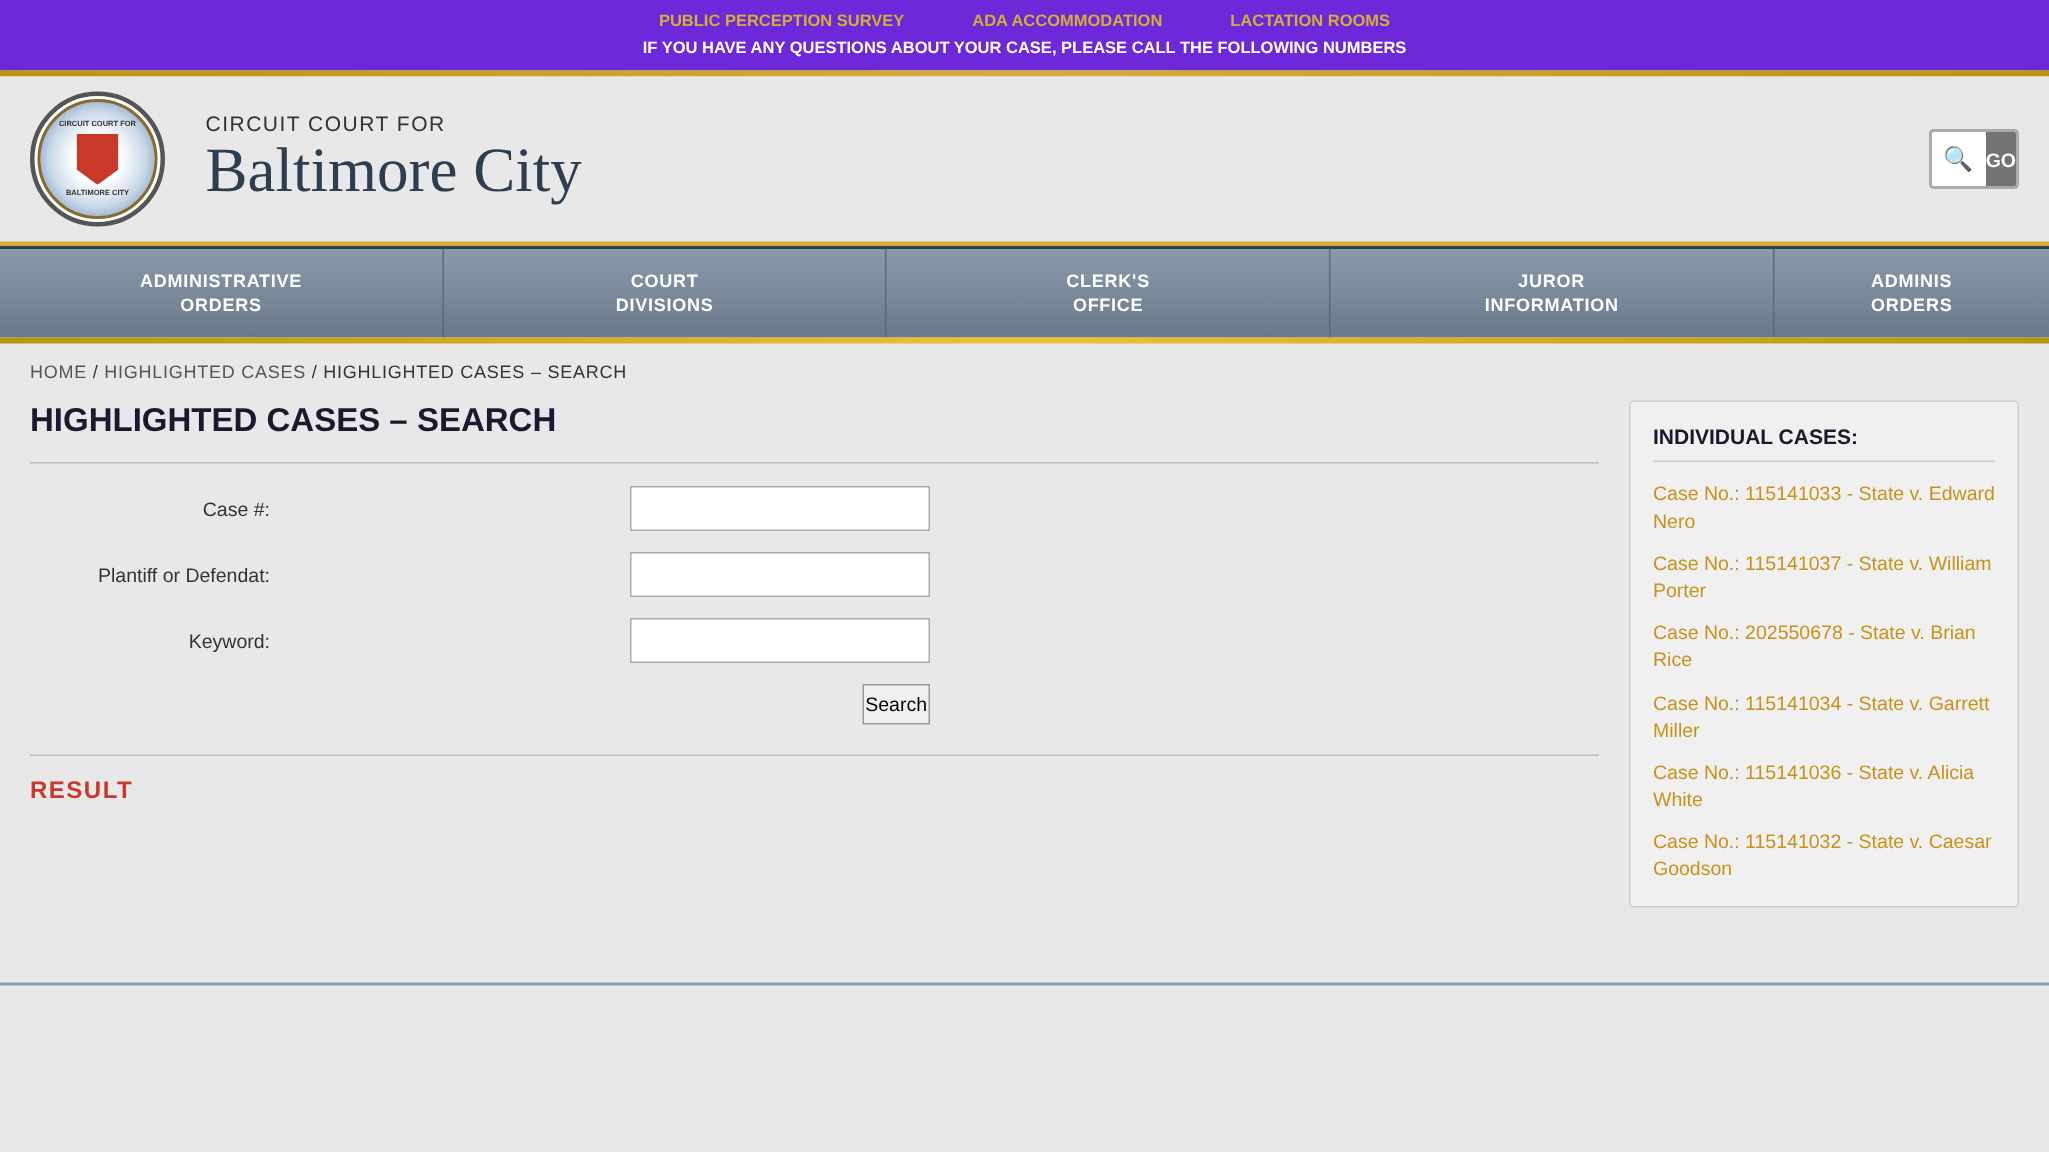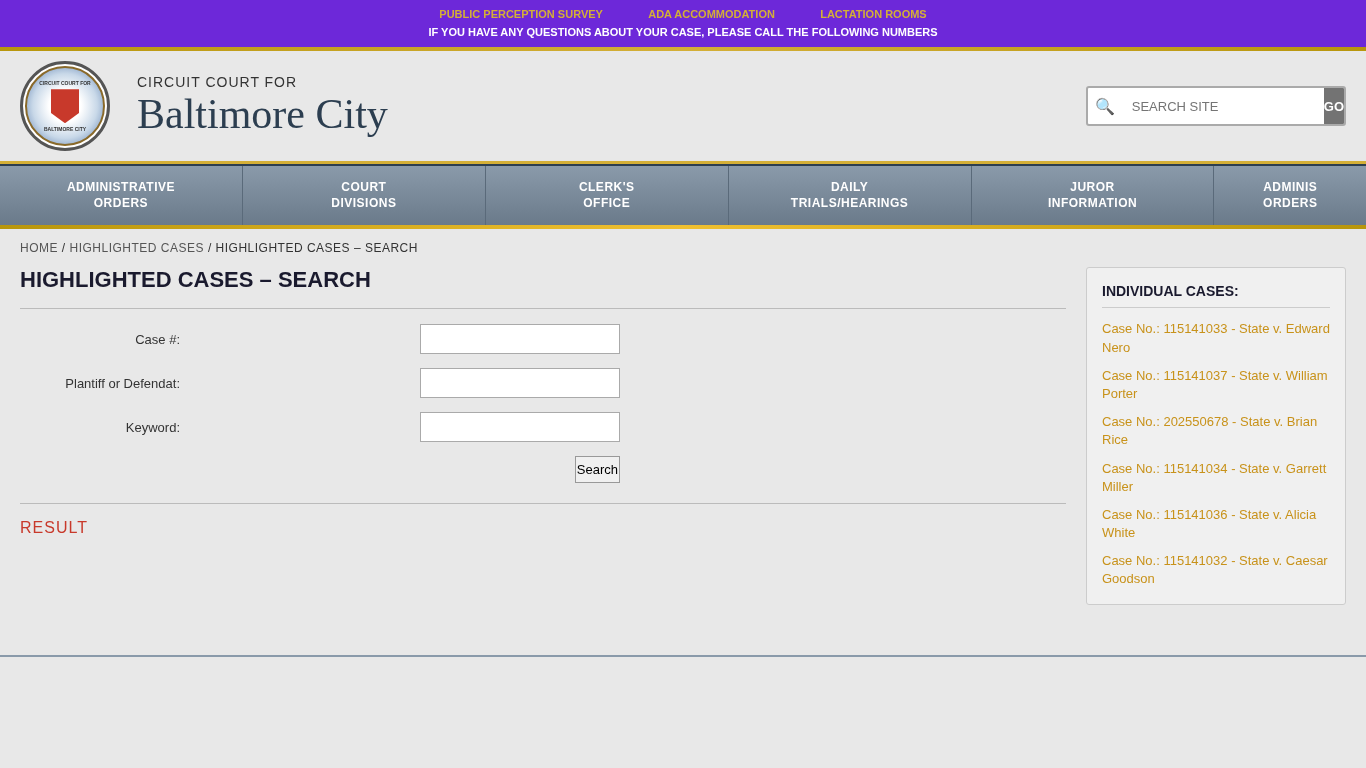--- a/index.html
+++ b/index.html
@@ -227,21 +227,21 @@
       background: #f0f0f0;
       border: 1px solid #999;
       padding: 5px 1px;
       font-size: 13px;
       cursor: pointer;
       margin-left: 170px;
     }
 
     .result-title {
       font-size: 16px;
-      font-weight: normal;
+      font-weight: bold;
       color: #c8392b;
       text-transform: uppercase;
       letter-spacing: 1px;
     }
 
     
     .right-sidebar {
       width: 260px;
       margin-top: 0;
     }
@@ -304,33 +304,31 @@
         </div>
       </div>
     </div>
     <div class="court-title">
       <div class="subtitle">Circuit Court for</div>
       <div class="main-title">Baltimore City</div>
     </div>
   </div>
   <div class="search-box">
     <div class="search-icon-wrap">🔍</div>
-    <input type="text" placeholder="SEARCH SITE" style="">
     <button>GO</button>
   </div>
 </div>
 
 <div class="gold-line"></div>
 <div class="dark-line"></div>
 
 <nav class="nav">
   <a class="nav-item">ADMINISTRATIVE<br>ORDERS</a>
   <a class="nav-item">COURT<br>DIVISIONS</a>
   <a class="nav-item">CLERK'S<br>OFFICE</a>
-  <a class="nav-item">DAILY<br>TRIALS/HEARINGS</a>
   <a class="nav-item">JUROR<br>INFORMATION</a>
   <a class="nav-item" style="flex:0.6;">ADMINIS<br>ORDERS</a>
 </nav>
 <div class="nav-border"></div>
 
 <div class="breadcrumb">
   <a href="#">HOME</a>
   <span> / </span>
   <a href="#">HIGHLIGHTED CASES</a>
   <span> / </span>

